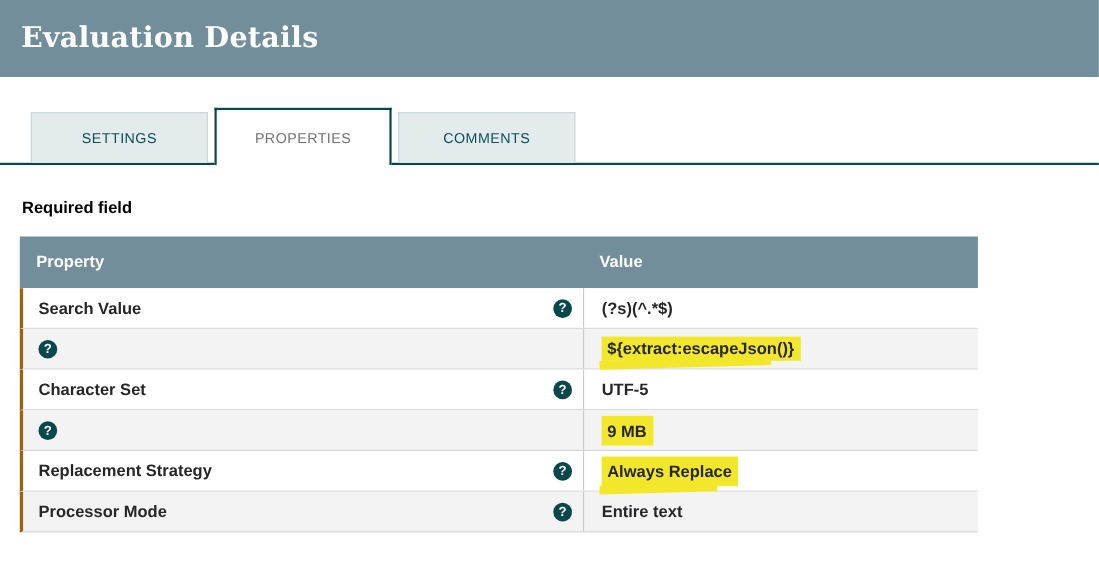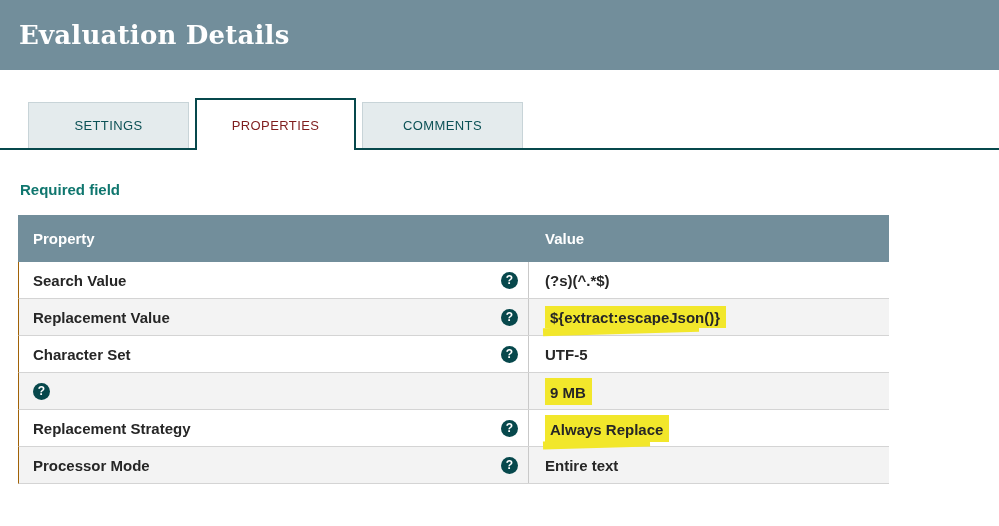--- a/index.html
+++ b/index.html
@@ -51,31 +51,31 @@
     letter-spacing: 0.4px;
     cursor: pointer;
     white-space: nowrap;
   }
   .tab.active {
     background: #ffffff;
     border: 2px solid #07484C;
     border-bottom: none;
     height: 52px;
     margin-bottom: -2px;
-    color: #7f1d1d;
+    color: #737373;
     position: relative;
     z-index: 2;
   }
 
   
   .required-note {
     margin: 31px 6px 0 20px;
     font-size: 15px;
     font-weight: bold;
-    color: #0f766e;
+    color: #000000;
   }
 
   
   .prop-table {
     margin: 17px 0 0 18px;
     width: 871px;
   }
   .prop-table-header {
     display: flex;
     height: 47px;
@@ -86,21 +86,21 @@
     align-items: center;
   }
   .col-property { width: 510px; padding-left: 15px; }
   .col-value    { flex: 1; padding-left: 17px; }
 
   .prop-row {
     display: flex;
     height: 37px;
     align-items: stretch;
     border-bottom: 1px solid #D4D4D4;
-    border-left: 1px solid #a16207;
+    border-left: 3px solid #a16207;
     background: #ffffff;
   }
   .prop-row.alt { background: #F3F3F3; }
 
   .cell-property {
     width: 509px; 
     display: flex;
     align-items: center;
     padding-left: 14px;
     padding-right: 10px;
@@ -188,21 +188,20 @@
       <span class="prop-label">Search Value</span>
       <span class="help-icon">?</span>
     </div>
     <div class="cell-value">
       <span>(?s)(^.*$)</span>
     </div>
   </div>
 
   <div class="prop-row alt">
     <div class="cell-property">
-      <span class="prop-label">Replacement Value</span>
       <span class="help-icon">?</span>
     </div>
     <div class="cell-value">
       <span class="hl swipe-under">
         <span>${extract:escapeJson()}</span>
       </span>
     </div>
   </div>
 
   <div class="prop-row">

